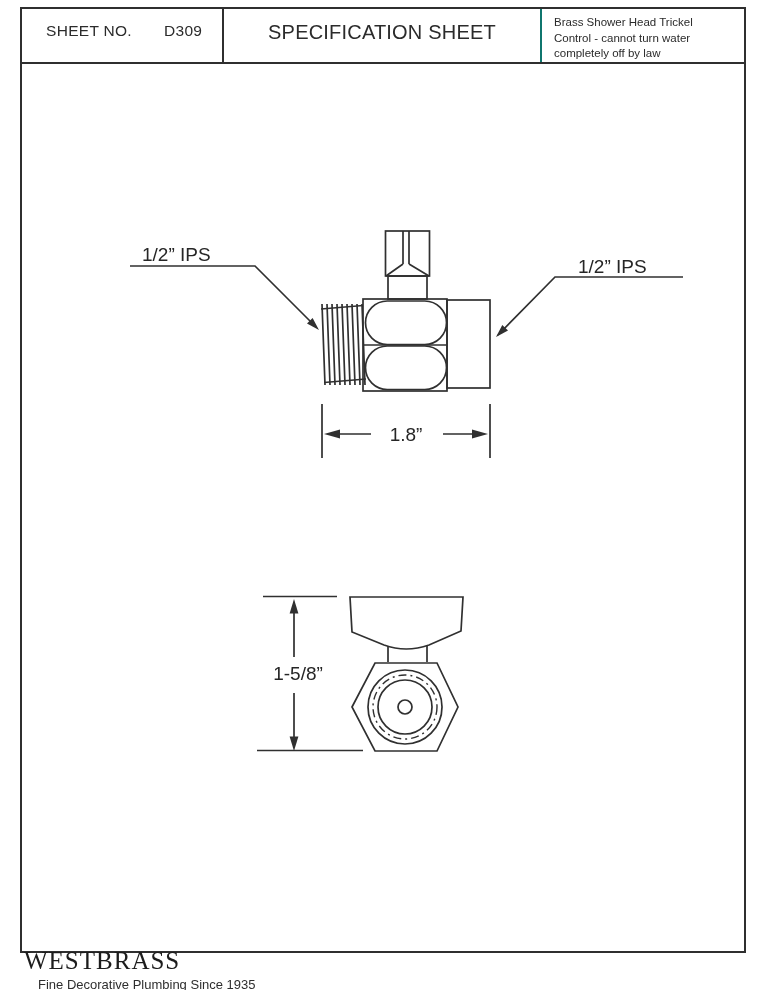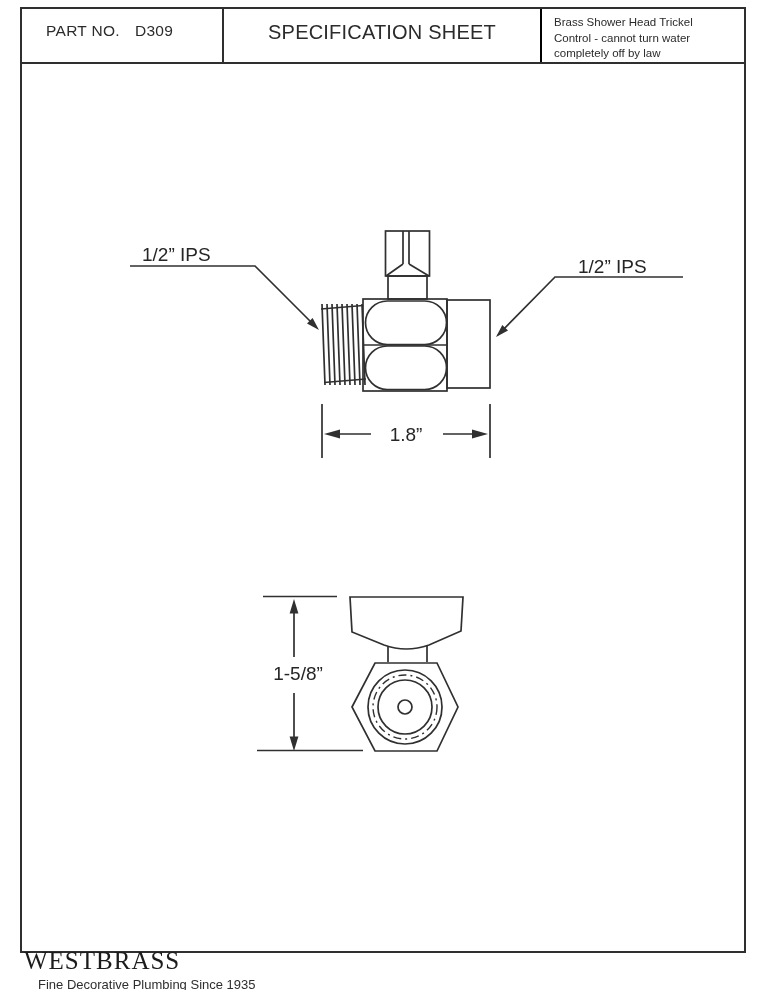--- a/index.html
+++ b/index.html
@@ -12,23 +12,23 @@
     border:2px solid #2f2f2f;box-sizing:border-box;
   }
   .header{
     display:flex;height:55px;border-bottom:2px solid #2f2f2f;box-sizing:border-box;
   }
   .cell{box-sizing:border-box;}
   .cell-part{
     width:202px;border-right:2px solid #2f2f2f;
     padding:13px 0 0 24px;font-size:15.5px;letter-spacing:.3px;color:#2b2b2b;
   }
-  .part-value{margin-left:15px;}
+  .part-value{margin-left:32px;}
   .cell-title{
-    width:318px;border-right:2px solid #000000;
+    width:318px;border-right:2px solid #0f766e;
     display:flex;align-items:center;justify-content:center;
     font-size:20px;letter-spacing:.2px;color:#2b2b2b;padding-bottom:6px;
   }
   .cell-desc{
     flex:1;padding:6px 32px 0 12px;font-size:11.5px;line-height:15.5px;color:#2b2b2b;border-radius:9px;
   }
   .drawing-svg{position:absolute;left:0;top:0;}
   .brand{
     position:absolute;left:24px;top:947px;
     font-family:"Liberation Serif",serif;font-size:25px;letter-spacing:1px;color:#1c1c1c;
@@ -45,21 +45,21 @@
   .sep-wide{margin:0 12px;}
 </style>
 </head>
 <body>
 
 <div class="page">
 
   <div class="frame">
     <div class="header">
       <div class="cell cell-part">
-        <span>PART NO.</span><span class="part-value">D309</span>
+        <span>SHEET NO.</span><span class="part-value">D309</span>
       </div>
       <div class="cell cell-title">
         <span>SPECIFICATION SHEET</span>
       </div>
       <div class="cell cell-desc">
         <span>Brass Shower Head Trickel Control - cannot turn water completely off by law</span>
       </div>
     </div>
   </div>
 

